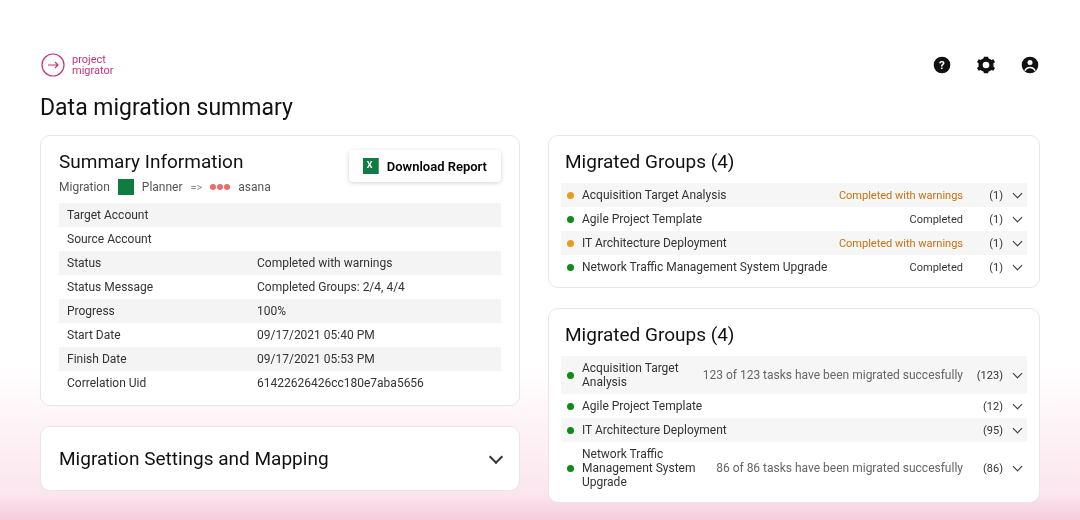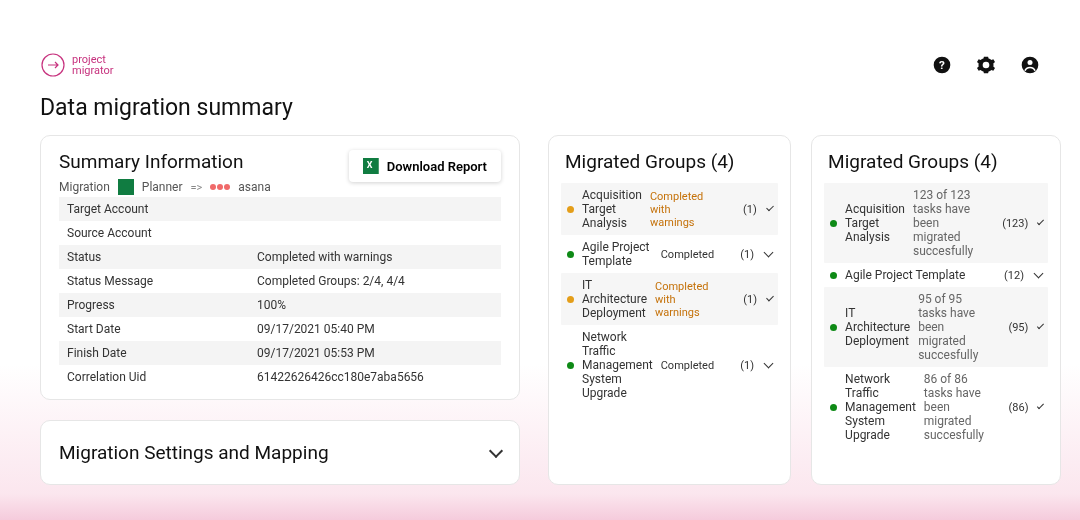--- a/index.html
+++ b/index.html
@@ -51,21 +51,21 @@
       font-weight: 400;
       padding: 6px 40px 14px 40px;
       color: #111;
     }
     .content {
       display: flex;
       gap: 28px;
       padding: 0 40px;
     }
     .col-left { flex: 0 0 480px; display: flex; flex-direction: column; gap: 20px; }
-    .col-right { flex: 1; display: flex; gap: 20px; }
+    .col-right { flex: 1; display: flex; flex-direction: column; gap: 20px; }
     .card {
       background: #fff;
       border: 1px solid #e6e6e6;
       border-radius: 10px;
       padding: 14px 18px 10px 18px;
     }
     .card-title {
       font-size: 19px;
       font-weight: 400;
       color: #111;
@@ -75,21 +75,21 @@
       display: flex;
       justify-content: space-between;
       align-items: flex-start;
     }
     .migration-row {
       display: flex;
       align-items: center;
       gap: 8px;
       font-size: 12px;
       color: #555;
-      margin-bottom: 2px;
+      margin-bottom: 8px;
       margin-top: -2px;
     }
     .planner-icon {
       width: 16px; height: 16px; background: #107c41; display: inline-block;
     }
     .arrow {
       color: #888; font-size: 11px;
     }
     .asana-icon {
       display: inline-flex; gap: 1px;
@@ -335,21 +335,20 @@
           </div>
           <div class="group-row">
             <span class="dot green"></span>
             <span class="group-name">Agile Project Template</span>
             <span class="group-count">(12)</span>
             <span class="chevy-sm"></span>
           </div>
           <div class="group-row">
             <span class="dot green"></span>
             <span class="group-name">IT Architecture Deployment</span>
-            <span class="group-sub">95 of 95 tasks have been migrated succesfully</span>
             <span class="group-count">(95)</span>
             <span class="chevy-sm"></span>
           </div>
           <div class="group-row">
             <span class="dot green"></span>
             <span class="group-name">Network Traffic Management System Upgrade</span>
             <span class="group-sub">86 of 86 tasks have been migrated succesfully</span>
             <span class="group-count">(86)</span>
             <span class="chevy-sm"></span>
           </div>

